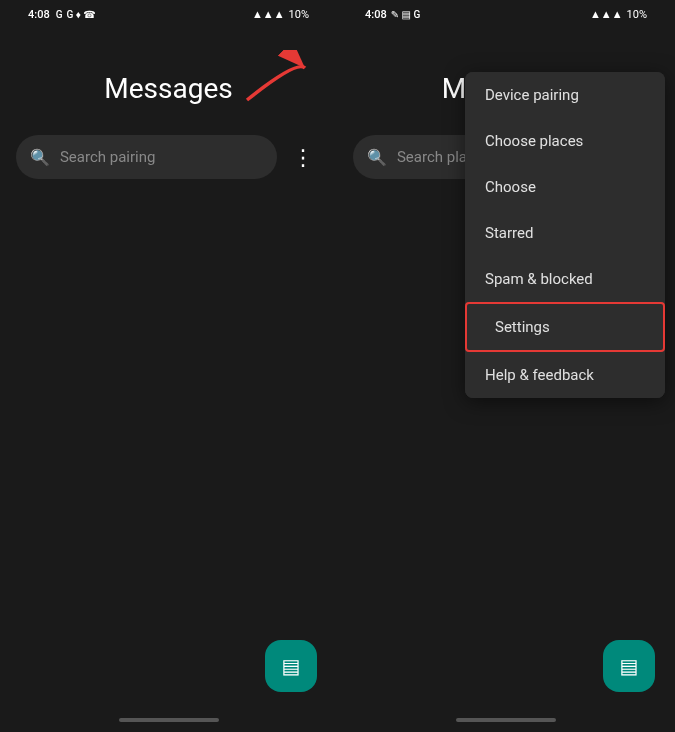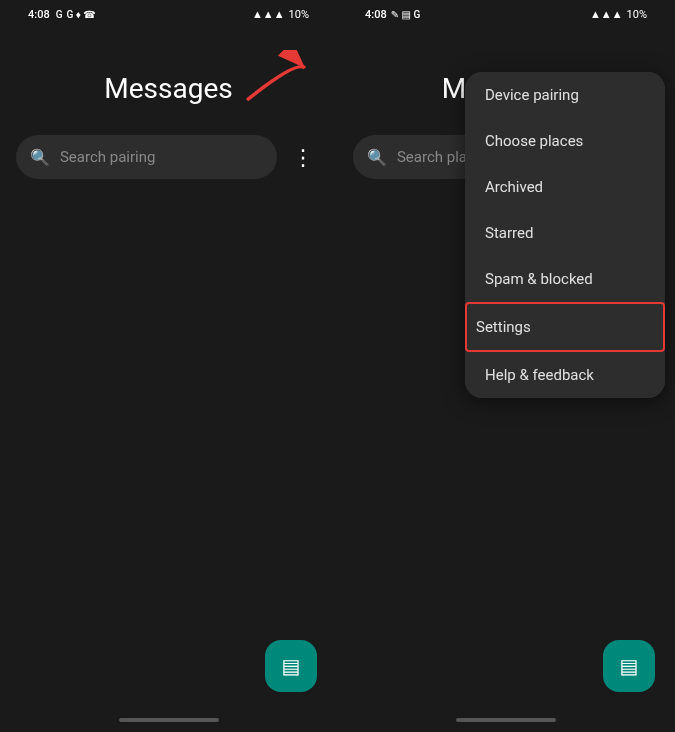--- a/index.html
+++ b/index.html
@@ -145,36 +145,36 @@
       position: relative;
       overflow: hidden;
     }
 
     .dropdown-menu {
       position: absolute;
       top: 72px;
       right: 10px;
       width: 200px;
       background: #2d2d2d;
-      border-radius: 17px;
+      border-radius: 8px;
       overflow: hidden;
       z-index: 10;
       box-shadow: 0 4px 20px rgba(0,0,0,0.5);
     }
 
     .menu-item {
       padding: 14px 20px;
       color: #e0e0e0;
       font-size: 15px;
       cursor: pointer;
       background: #2d2d2d;
     }
 
     .menu-item-settings {
-      padding: 14px 9px;
+      padding: 14px 28px;
       color: #e0e0e0;
       font-size: 15px;
       cursor: pointer;
       background: #2d2d2d;
       border: 2px solid #e53935;
       border-radius: 4px;
     }
 
     .divider {
       position: absolute;
@@ -258,21 +258,21 @@
   </div>
 
   <div class="dropdown-menu">
     <div class="menu-item">
       <span>Device pairing</span>
     </div>
     <div class="menu-item">
       <span>Choose places</span>
     </div>
     <div class="menu-item">
-      <span>Archived</span>
+      <span>Choose</span>
     </div>
     <div class="menu-item">
       <span>Starred</span>
     </div>
     <div class="menu-item">
       <span>Spam &amp; blocked</span>
     </div>
     <div class="menu-item-settings">
       <span>Settings</span>
     </div>

